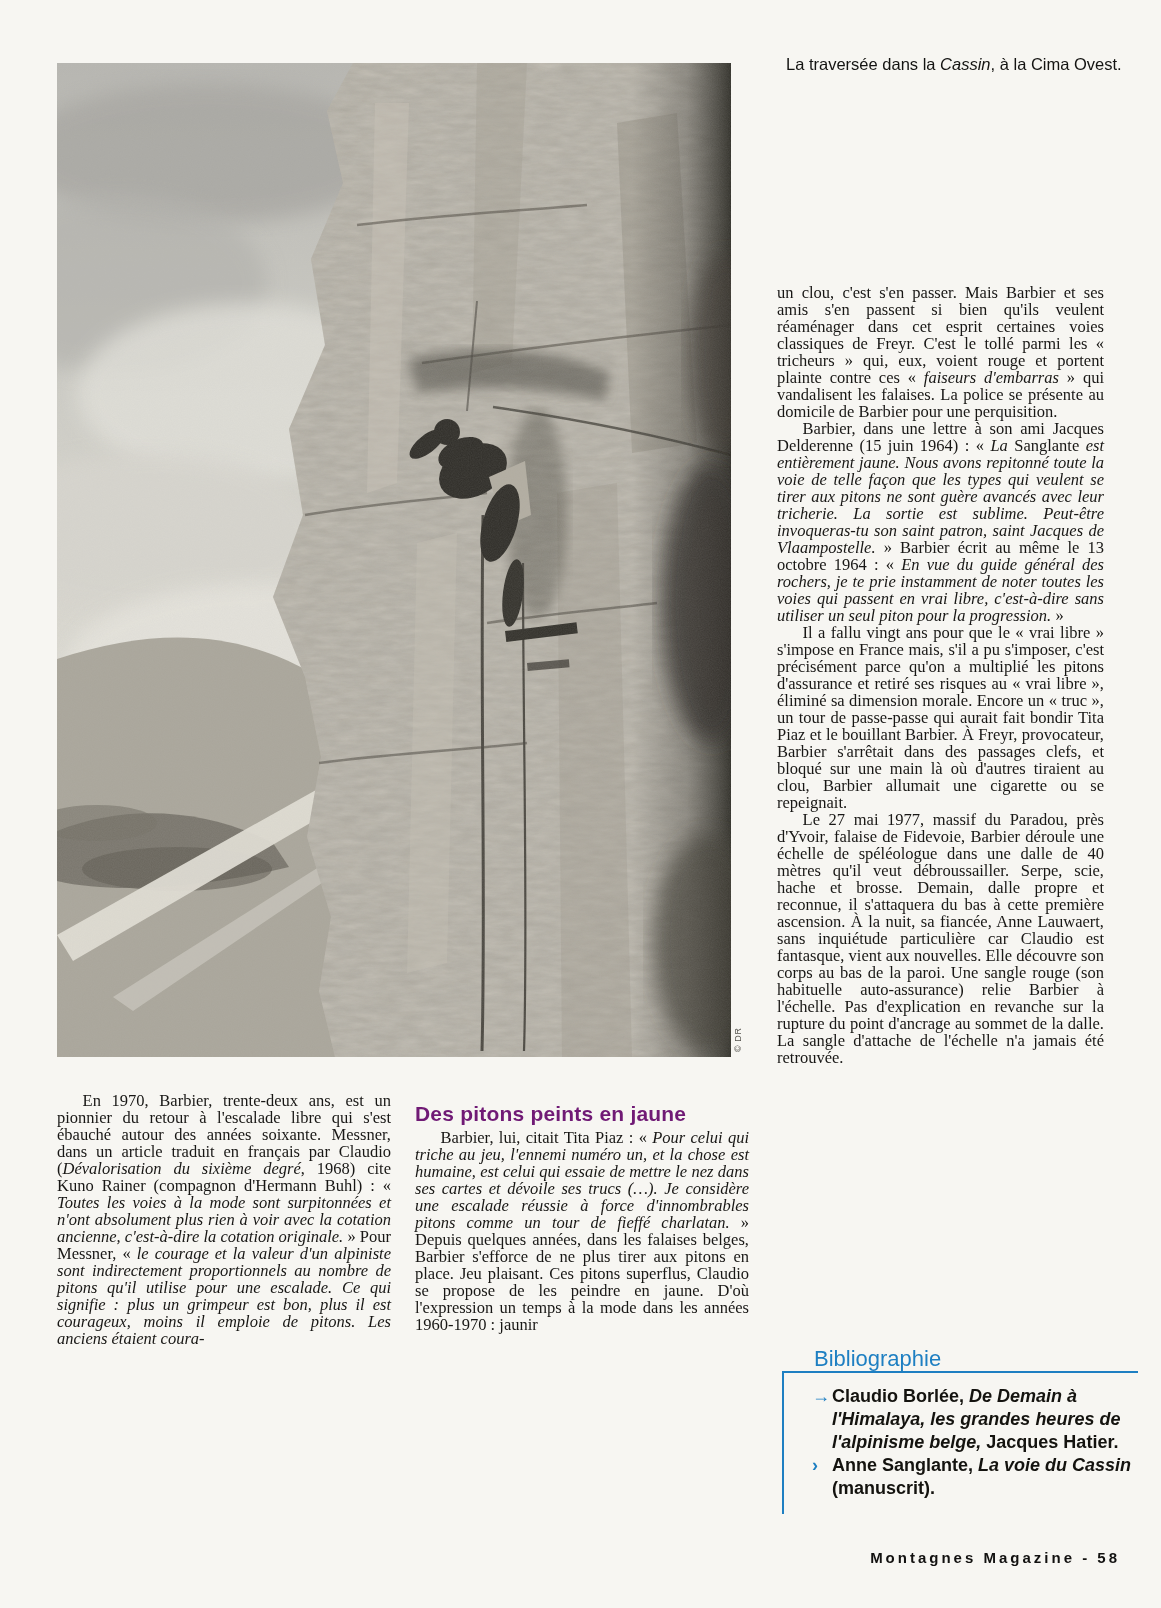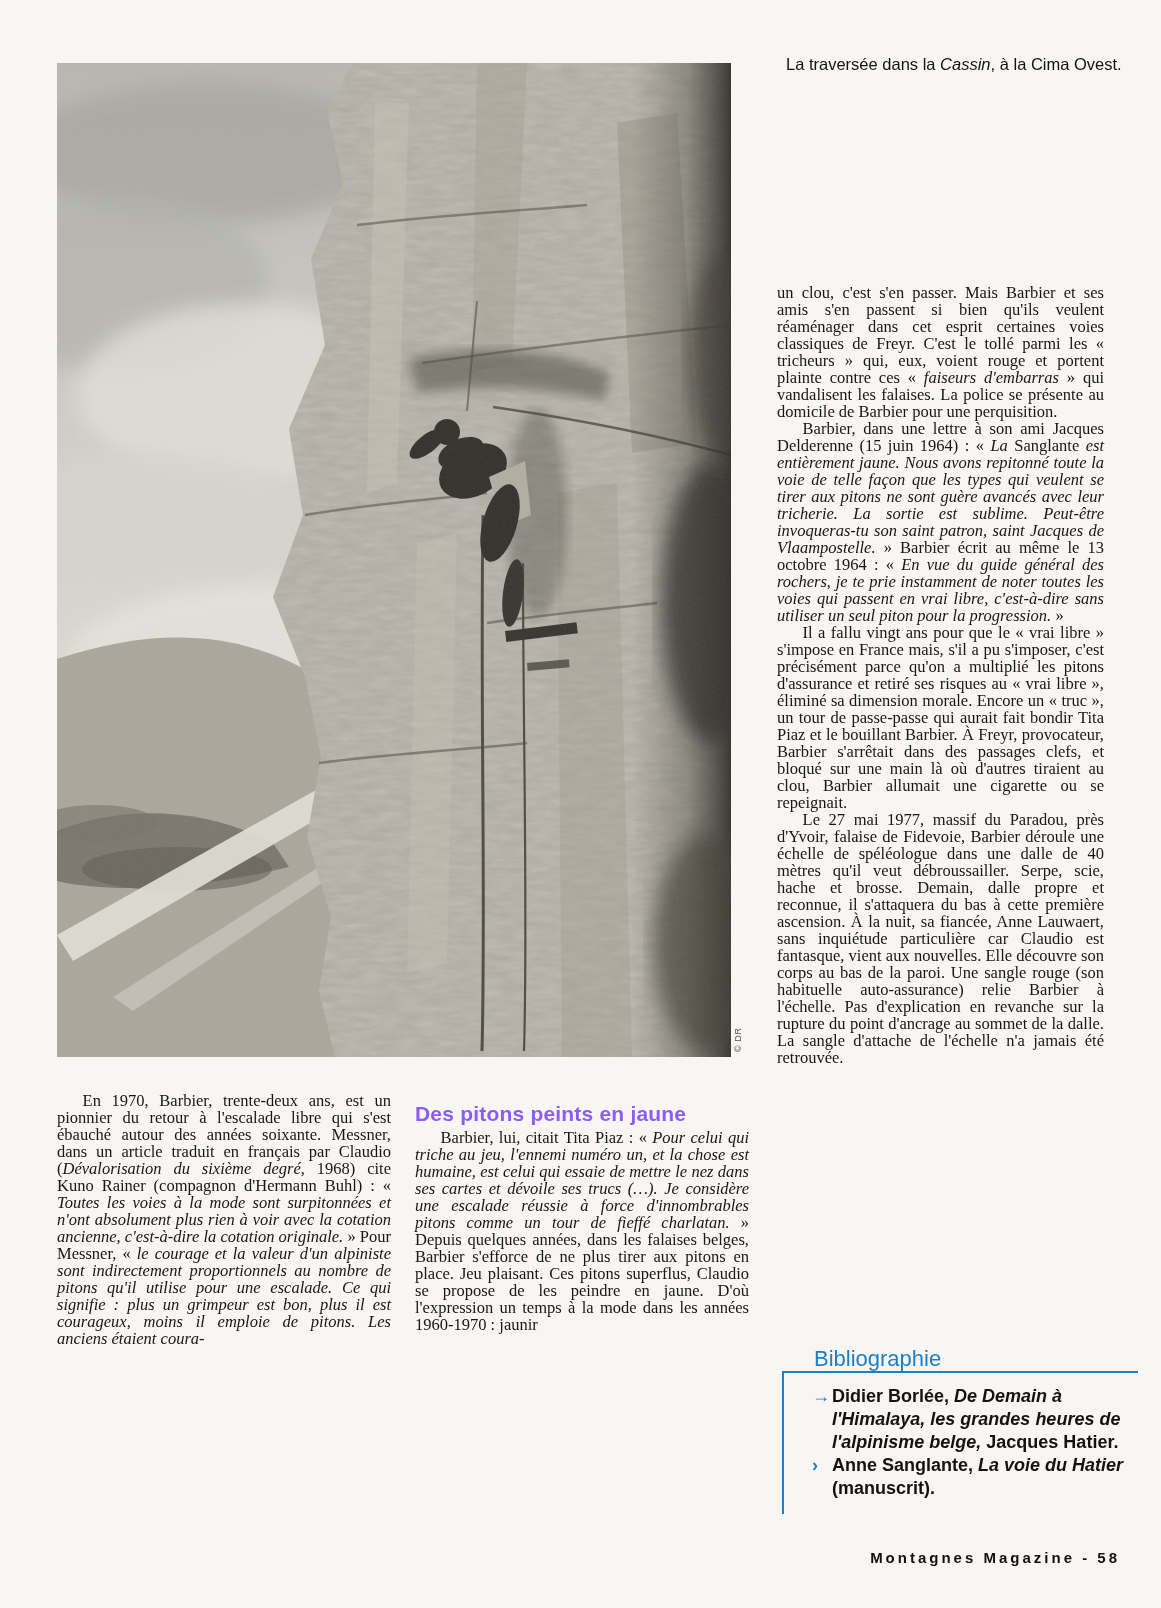--- a/index.html
+++ b/index.html
@@ -16,21 +16,21 @@
         font-family:"Liberation Sans",sans-serif;font-size:16.5px;line-height:20px;color:#141412;}
   
   .col{position:absolute;text-align:justify;font-size:16.5px;line-height:17px;color:#181715;}
   .col p{margin:0;}
   .col p.ind{text-indent:1.55em;}
   .col em{font-style:italic;}
   .col-right{left:777px;top:284px;width:327px;}
   .col-left{left:57px;top:1092px;width:334px;}
   .col-mid{left:415px;top:1092px;width:334px;}
   .sec-head{font-family:"Liberation Sans",sans-serif;font-weight:700;font-size:21px;
-        letter-spacing:.2px;margin:13px 0 7px 0;text-align:left;color:#8b5cf6;}
+        letter-spacing:.2px;margin:13px 0 7px 0;text-align:left;color:#701a75;}
   
   .biblio{position:absolute;left:762px;top:1345px;width:356px;padding-left:20px;}
   .biblio-box{position:relative;border-top:2px solid #1e7fc2;border-left:2px solid #1e7fc2;
         margin-top:26px;padding:12px 0 14px 28px;min-height:108px;}
   .biblio-head{position:absolute;top:-27px;left:30px;font-family:"Liberation Sans",sans-serif;
         font-size:22px;color:#1e7fc2;}
   .bib-item{position:relative;padding-left:20px;font-family:"Liberation Sans",sans-serif;
         font-weight:700;font-size:18px;line-height:23px;color:#14130f;}
   .bib-item em{font-style:italic;}
   .bib-marker{position:absolute;left:0;top:0;color:#1e7fc2;font-weight:700;}
@@ -162,21 +162,21 @@
     </div>
   <div class="col col-mid">
       <div class="sec-head">Des pitons peints en jaune</div>
       <p class="ind"><span>Barbier, lui, citait Tita Piaz : « </span><em>Pour celui qui triche au jeu, l'ennemi numéro un, et la chose est humaine, est celui qui essaie de mettre le nez dans ses cartes et dévoile ses trucs (…). Je considère une escalade réussie à force d'innombrables pitons comme un tour de fieffé charlatan.</em><span> » Depuis quelques années, dans les falaises belges, Barbier s'efforce de ne plus tirer aux pitons en place. Jeu plaisant. Ces pitons superflus, Claudio se propose de les peindre en jaune. D'où l'expression un temps à la mode dans les années 1960-1970 : jaunir</span></p>
     </div>
 
   <div class="biblio">
     <div class="biblio-box">
       <div class="biblio-head">Bibliographie</div>
       <div class="biblio-body">
-          <div class="bib-item"><span class="bib-marker">→</span><span>Didier Borlée, </span><em>De Demain à l'Himalaya, les grandes heures de l'alpinisme belge,</em><span> Jacques Hatier.</span></div>
-          <div class="bib-item"><span class="bib-marker">›</span><span>Anne Sanglante, </span><em>La voie du Hatier</em><span> (manuscrit).</span></div>
+          <div class="bib-item"><span class="bib-marker">→</span><span>Claudio Borlée, </span><em>De Demain à l'Himalaya, les grandes heures de l'alpinisme belge,</em><span> Jacques Hatier.</span></div>
+          <div class="bib-item"><span class="bib-marker">›</span><span>Anne Sanglante, </span><em>La voie du Cassin</em><span> (manuscrit).</span></div>
         </div>
     </div>
   </div>
 
   <div class="footer">Montagnes Magazine - 58</div>
 
 </div>
 
 </body></html>

